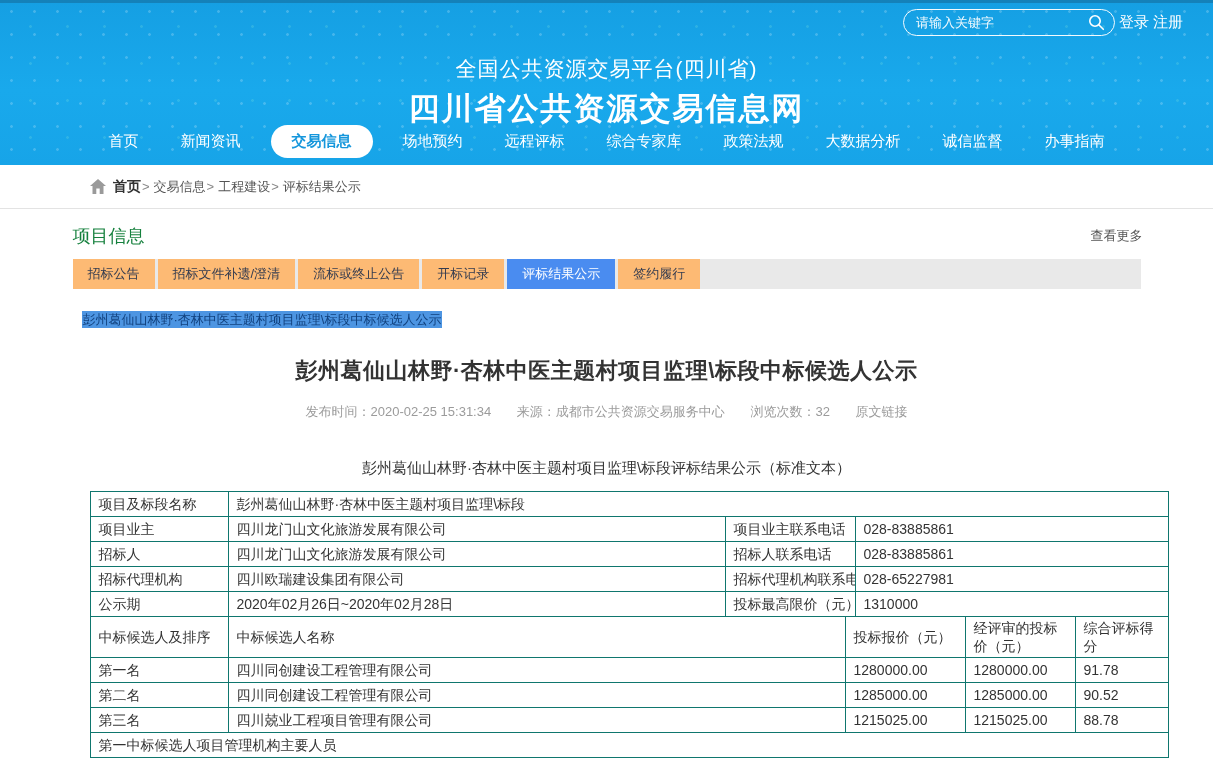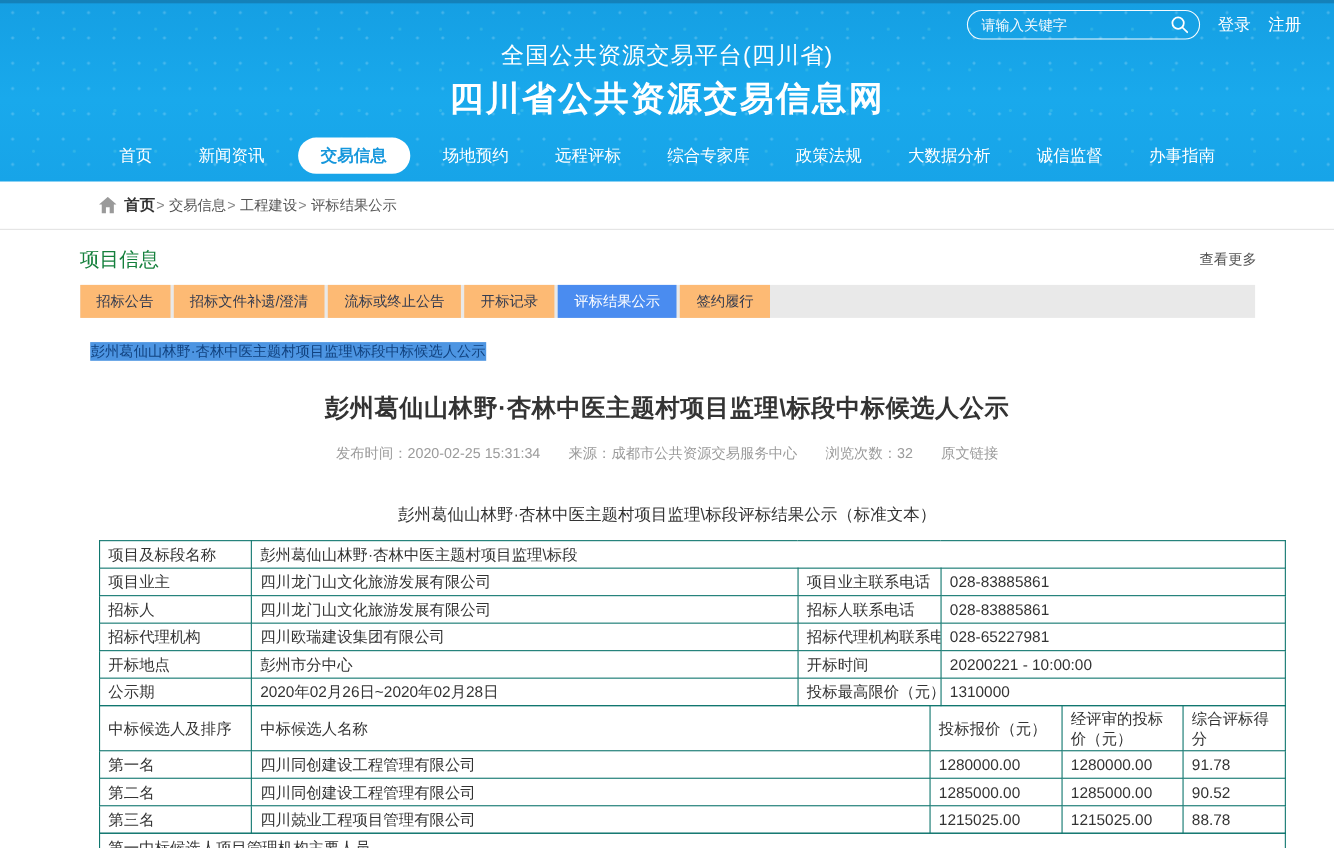--- a/index.html
+++ b/index.html
@@ -8,28 +8,28 @@
 
   
   .site-header { height:165px; background:linear-gradient(180deg,#159fe3 0%,#19a9ec 55%,#17a4e8 100%); position:relative; overflow:hidden; }
   .site-header::before { content:""; position:absolute; inset:0;
     background-image:
       radial-gradient(rgba(255,255,255,.20) 1px, transparent 1.7px),
       radial-gradient(rgba(170,255,215,.16) 1px, transparent 1.7px);
     background-size:23px 23px, 37px 37px; background-position:0 0, 12px 8px; }
   .site-header::after { content:""; position:absolute; top:0; left:0; right:0; height:3px; background:rgba(20,60,90,.30); }
 
-  .topbar { position:absolute; top:9px; right:30px; display:flex; align-items:center; gap:16px; z-index:3; }
+  .topbar { position:absolute; top:9px; right:30px; display:flex; align-items:center; gap:4px; z-index:3; }
   .search-box { display:flex; align-items:center; width:212px; height:27px; border:1px solid rgba(255,255,255,.95); border-radius:14px; padding:0 9px 0 12px; }
   .search-box input { flex:1; min-width:0; background:transparent; border:none; outline:none; color:#fff; font-size:13px; }
   .search-box input::placeholder { color:rgba(255,255,255,.95); }
   .search-btn { background:none; border:none; cursor:pointer; display:flex; align-items:center; padding:0; }
   .top-link { color:#fff; font-size:15px; text-decoration:none; cursor:pointer; }
 
-  .masthead { position:relative; z-index:2; text-align:center; padding-top:36px; color:#fff; }
+  .masthead { position:relative; z-index:2; text-align:center; padding-top:55px; color:#fff; }
   .masthead .platform { font-size:21px; letter-spacing:1px; }
   .masthead .site { font-size:31px; font-weight:bold; letter-spacing:2px; margin-top:5px; }
 
   .main-nav { position:absolute; bottom:7px; left:0; right:0; display:flex; justify-content:center; align-items:center; z-index:3; }
   .nav-item { color:#fff; font-size:15px; padding:7px 0; margin:0 21px; cursor:pointer; white-space:nowrap; }
   .nav-item.active { background:#fff; color:#1697dc; font-weight:bold; border-radius:18px; padding:7px 21px; margin:0 9px; }
 
   
   .breadcrumb-bar { height:44px; background:#fff; border-bottom:1px solid #e3e3e3; display:flex; align-items:center; padding-left:90px; font-size:13px; color:#666; }
   .breadcrumb-bar .home-ic { display:flex; align-items:center; margin-right:7px; cursor:pointer; }
@@ -171,26 +171,20 @@
       <td>招标人</td>
       <td>四川龙门山文化旅游发展有限公司</td>
       <td>招标人联系电话</td>
       <td>028-83885861</td>
     </tr>
     <tr>
       <td>招标代理机构</td>
       <td>四川欧瑞建设集团有限公司</td>
       <td>招标代理机构联系电话</td>
       <td>028-65227981</td>
-    </tr>
-    <tr>
-      <td>开标地点</td>
-      <td>彭州市分中心</td>
-      <td>开标时间</td>
-      <td>20200221 - 10:00:00</td>
     </tr>
     <tr>
       <td>公示期</td>
       <td>2020年02月26日~2020年02月28日</td>
       <td>投标最高限价（元）</td>
       <td>1310000</td>
     </tr>
   </tbody>
     </table>
 

